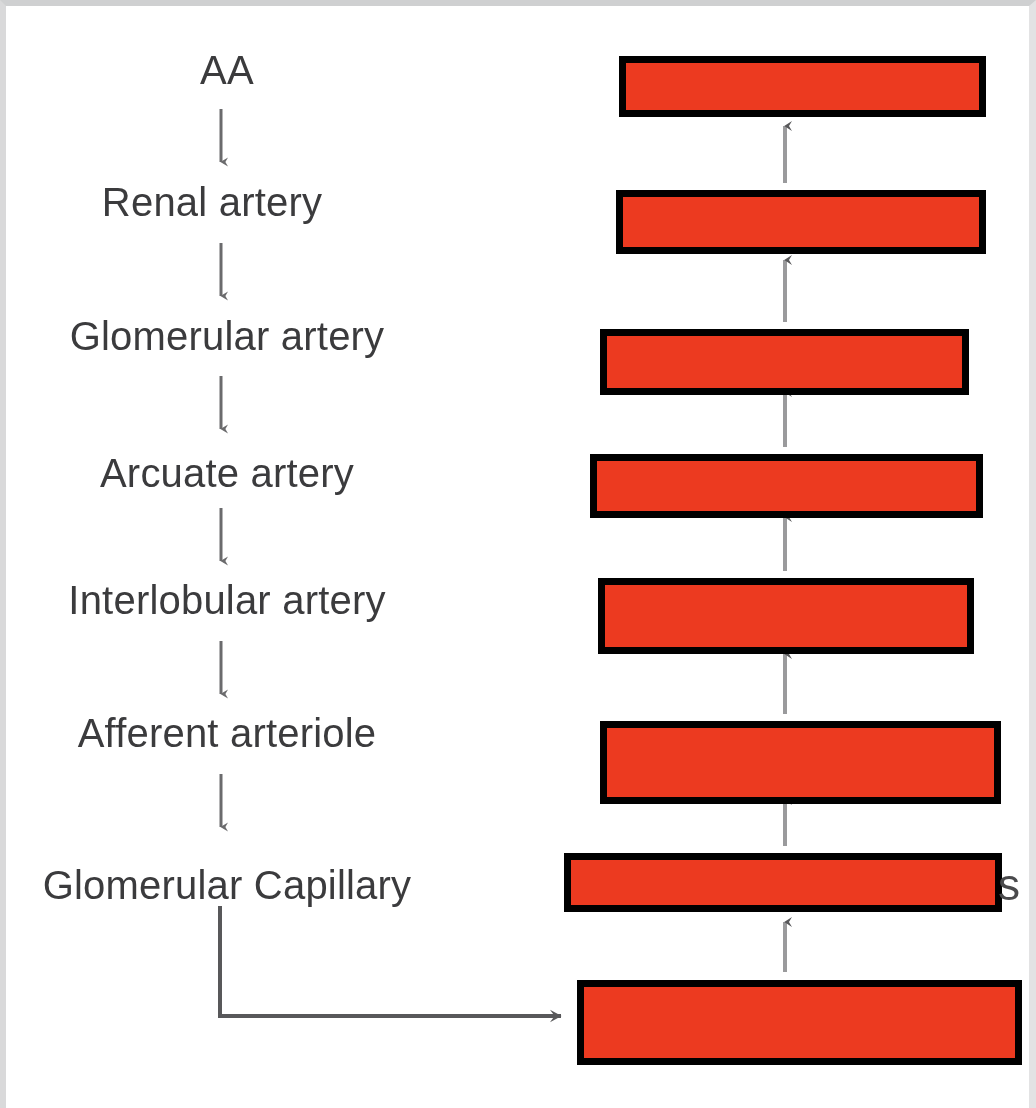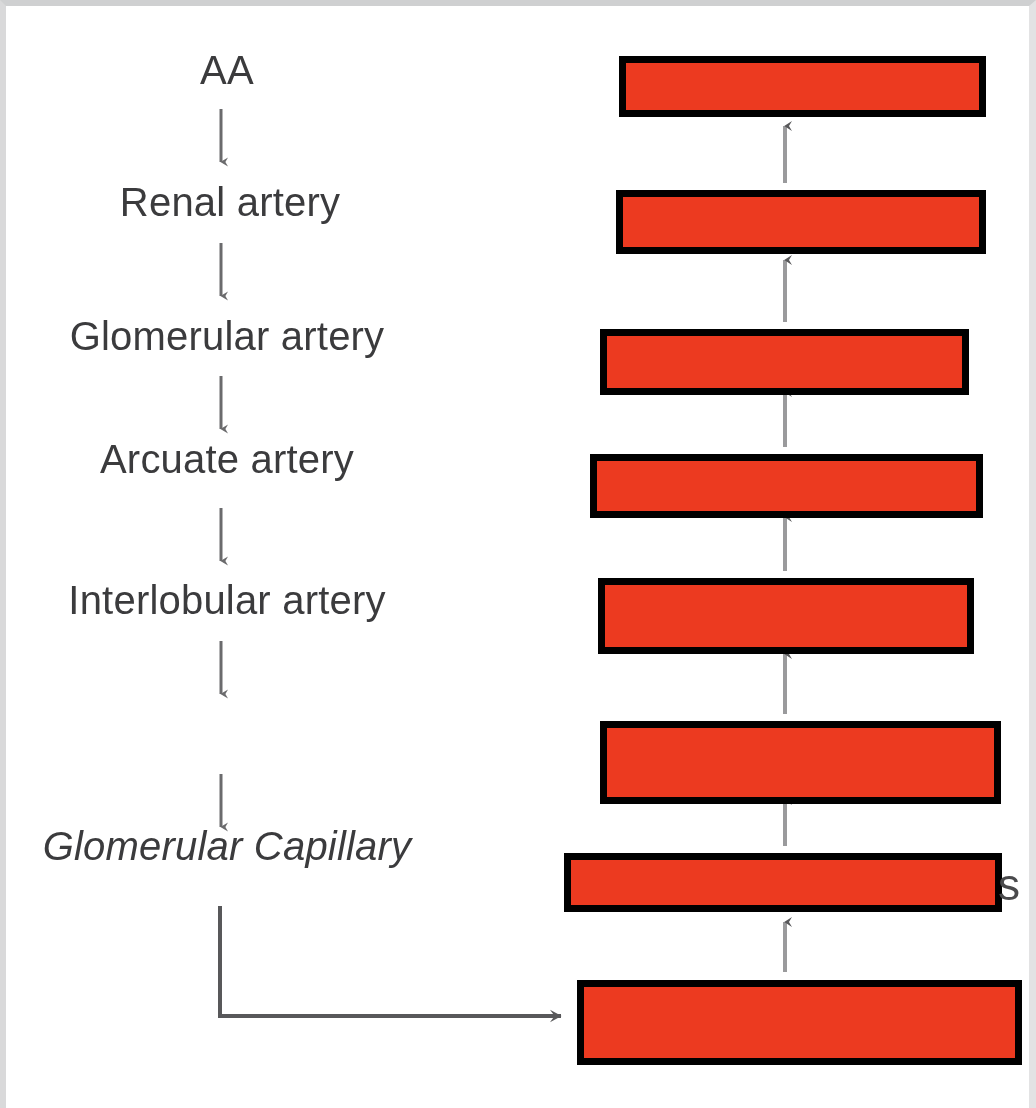--- a/index.html
+++ b/index.html
@@ -103,30 +103,31 @@
       <line x1="785" y1="447" x2="785" y2="392" stroke="#9a9a9c" stroke-width="4" marker-end="url(#arrowUp)"></line>
       <line x1="785" y1="571" x2="785" y2="517" stroke="#9a9a9c" stroke-width="4" marker-end="url(#arrowUp)"></line>
       <line x1="785" y1="714" x2="785" y2="654" stroke="#9a9a9c" stroke-width="4" marker-end="url(#arrowUp)"></line>
       <line x1="785" y1="846" x2="785" y2="800" stroke="#9a9a9c" stroke-width="4" marker-end="url(#arrowUp)"></line>
       <line x1="785" y1="972" x2="785" y2="922" stroke="#9a9a9c" stroke-width="4" marker-end="url(#arrowUp)"></line>
     </g>
   </svg>
 
   <div class="flow-label" style="left:221px; top:41px;">AA</div>
 
-  <div class="flow-label" style="left:224px; top:173px;">Renal artery</div>
+  <div class="flow-label" style="left:206px; top:173px;">Renal artery</div>
 
   <div class="flow-label" style="left:221px; top:307px;">Glomerular artery</div>
 
-  <div class="flow-label" style="left:221px; top:430px;text-align:center;">Arcuate artery</div>
+  <div class="flow-label" style="left:221px; top:444px;text-align:center;">Arcuate artery</div>
 
   <div class="flow-label" style="left:221px; top:571px;text-align:center;">Interlobular artery</div>
 
+  <div class="flow-label" style="left:221px; top:704px;">Afferent arteriole</div>
 
-  <div class="flow-label" style="left:221px; top:817px;font-style:italic;">Glomerular Capillary</div>
+  <div class="flow-label" style="left:221px; top:856px;">Glomerular Capillary</div>
 
   <div class="redaction-bar" style="left:613px; top:50px; width:367px; height:61px;"></div>
 
   <div class="redaction-bar" style="left:610px; top:184px; width:370px; height:64px;"></div>
 
   <div class="redaction-bar" style="left:594px; top:323px; width:369px; height:66px;"></div>
 
   <div class="redaction-bar" style="left:584px; top:448px; width:393px; height:64px;"></div>
 
   <div class="redaction-bar" style="left:592px; top:572px; width:376px; height:76px;"></div>

